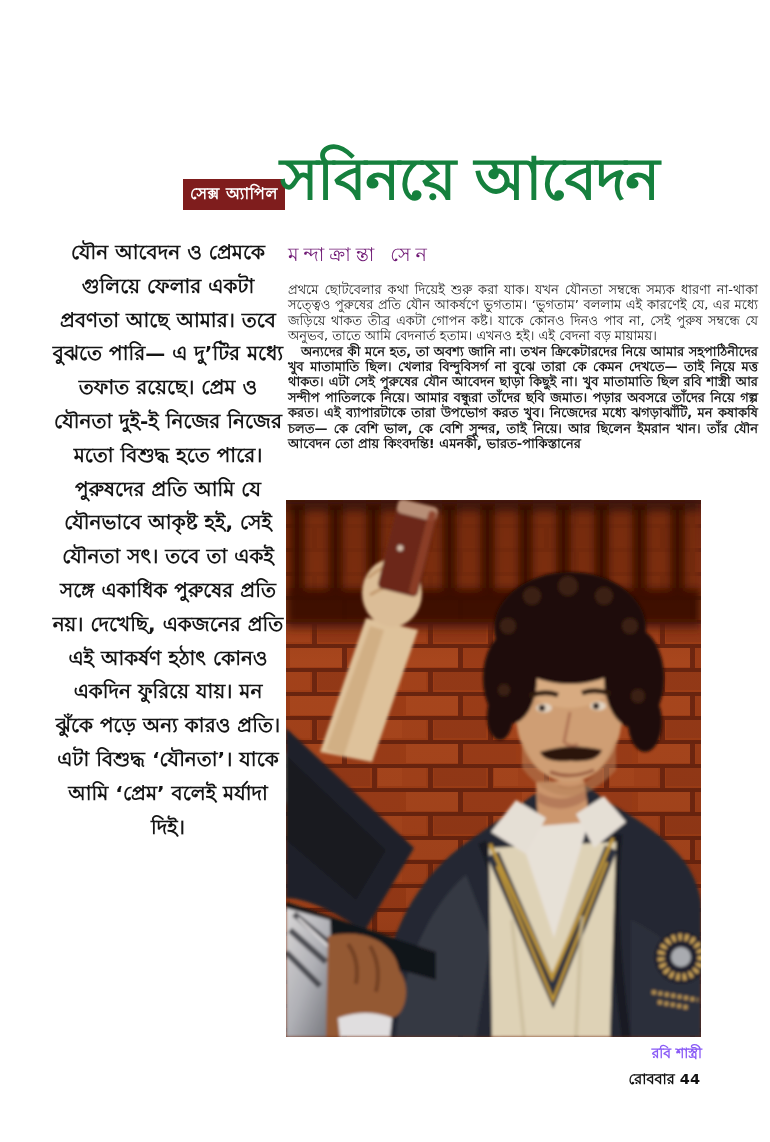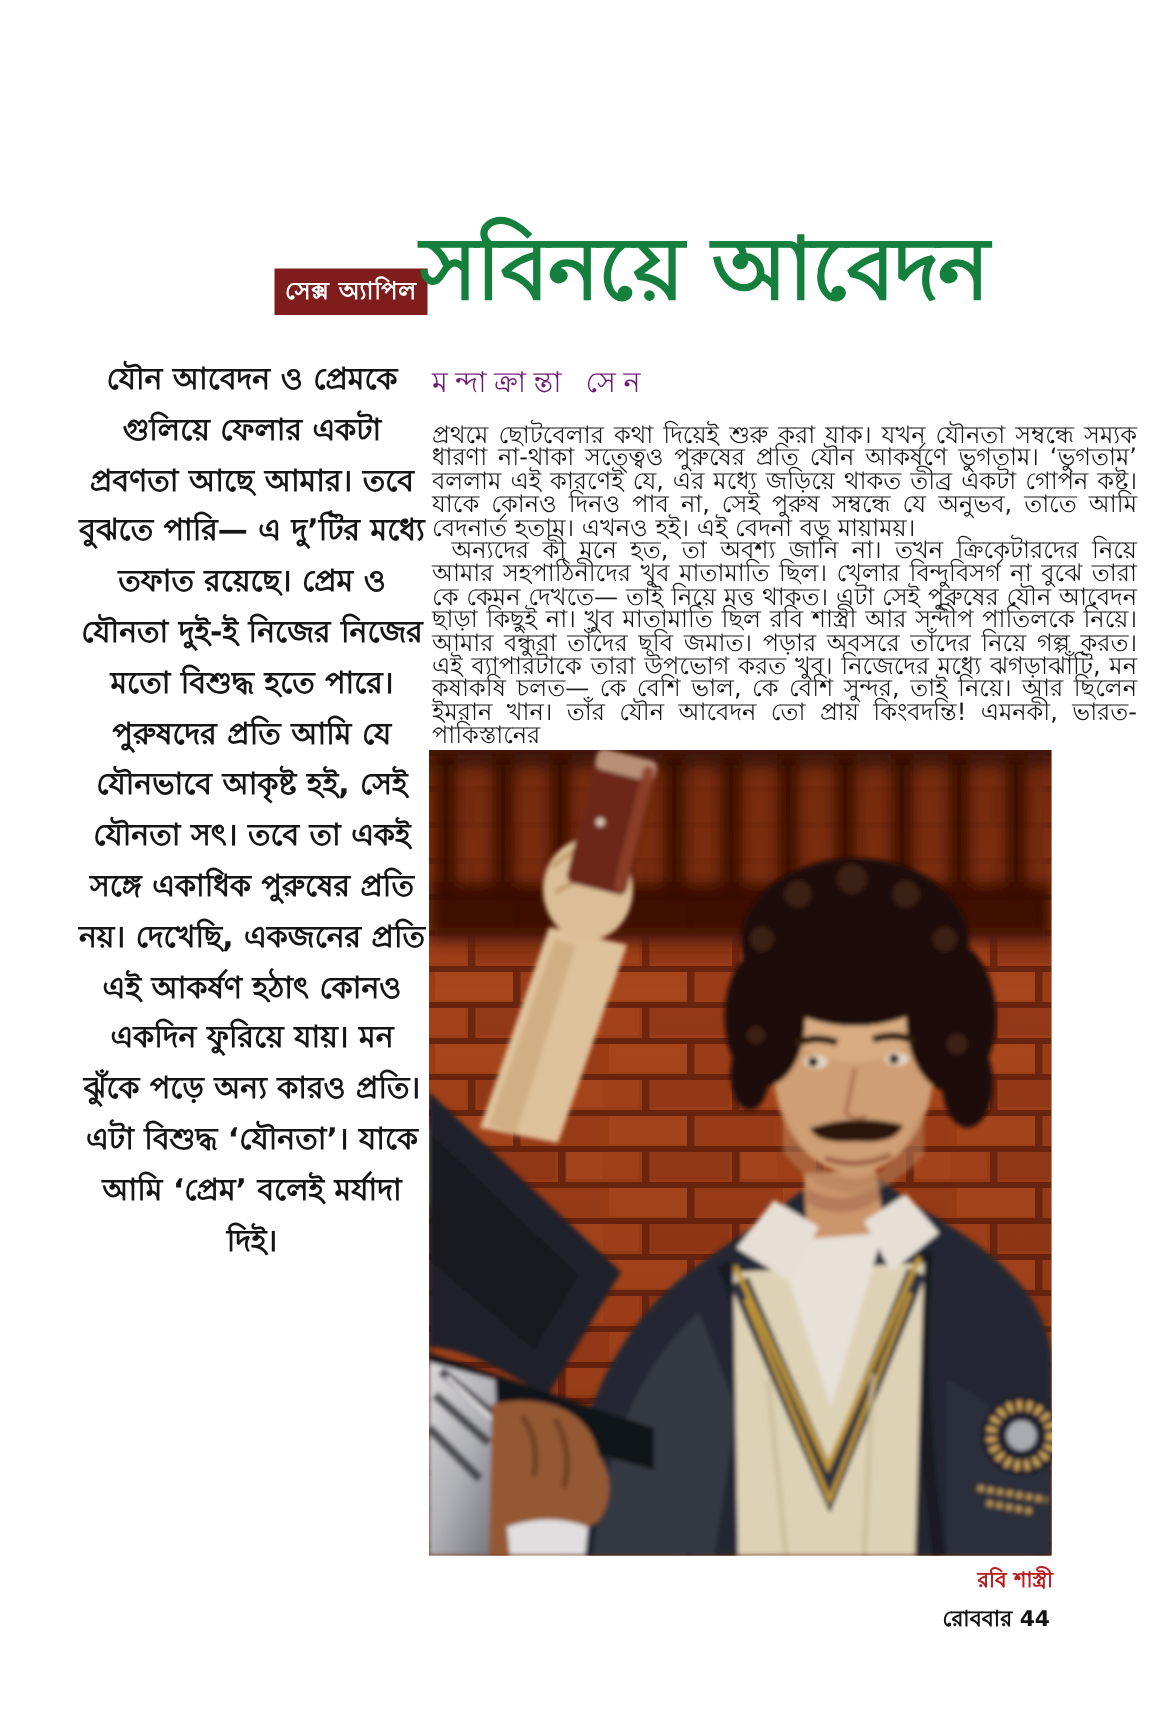--- a/index.html
+++ b/index.html
@@ -24,31 +24,31 @@
     font-size:19px;font-weight:500;letter-spacing:5px;color:#701a75;
     white-space:nowrap;
   }
   .pullquote{
     position:absolute;left:52px;top:236px;width:232px;
     font-size:20px;line-height:33.8px;font-weight:700;
     text-align:center;color:#151515;
   }
   .article{
     position:absolute;left:288px;top:282px;width:470px;
-    font-size:16px;line-height:15.4px;text-align:justify;color:#191919;
+    font-size:13px;line-height:15.4px;text-align:justify;color:#191919;
   }
   .article p{margin:0;}
-  .article p + p{text-indent:13px;}
+  .article p + p{text-indent:13px;font-weight:bold;}
   .photo-frame{
     position:absolute;left:286px;top:500px;width:415px;height:537px;
     overflow:hidden;background:#8a3414;
   }
   .caption{
     position:absolute;left:286px;top:1042px;width:416px;
-    text-align:right;font-size:14px;font-weight:600;color:#b91c1c;
+    text-align:right;font-size:14px;font-weight:600;color:#8b5cf6;
   }
   .page-footer{
     position:absolute;left:286px;top:1068px;width:414px;
     text-align:right;font-size:14.5px;font-weight:bold;color:#121212;
   }
 </style>
 </head>
 <body>
 
 <div class="kicker">সেক্স অ্যাপিল</div>

